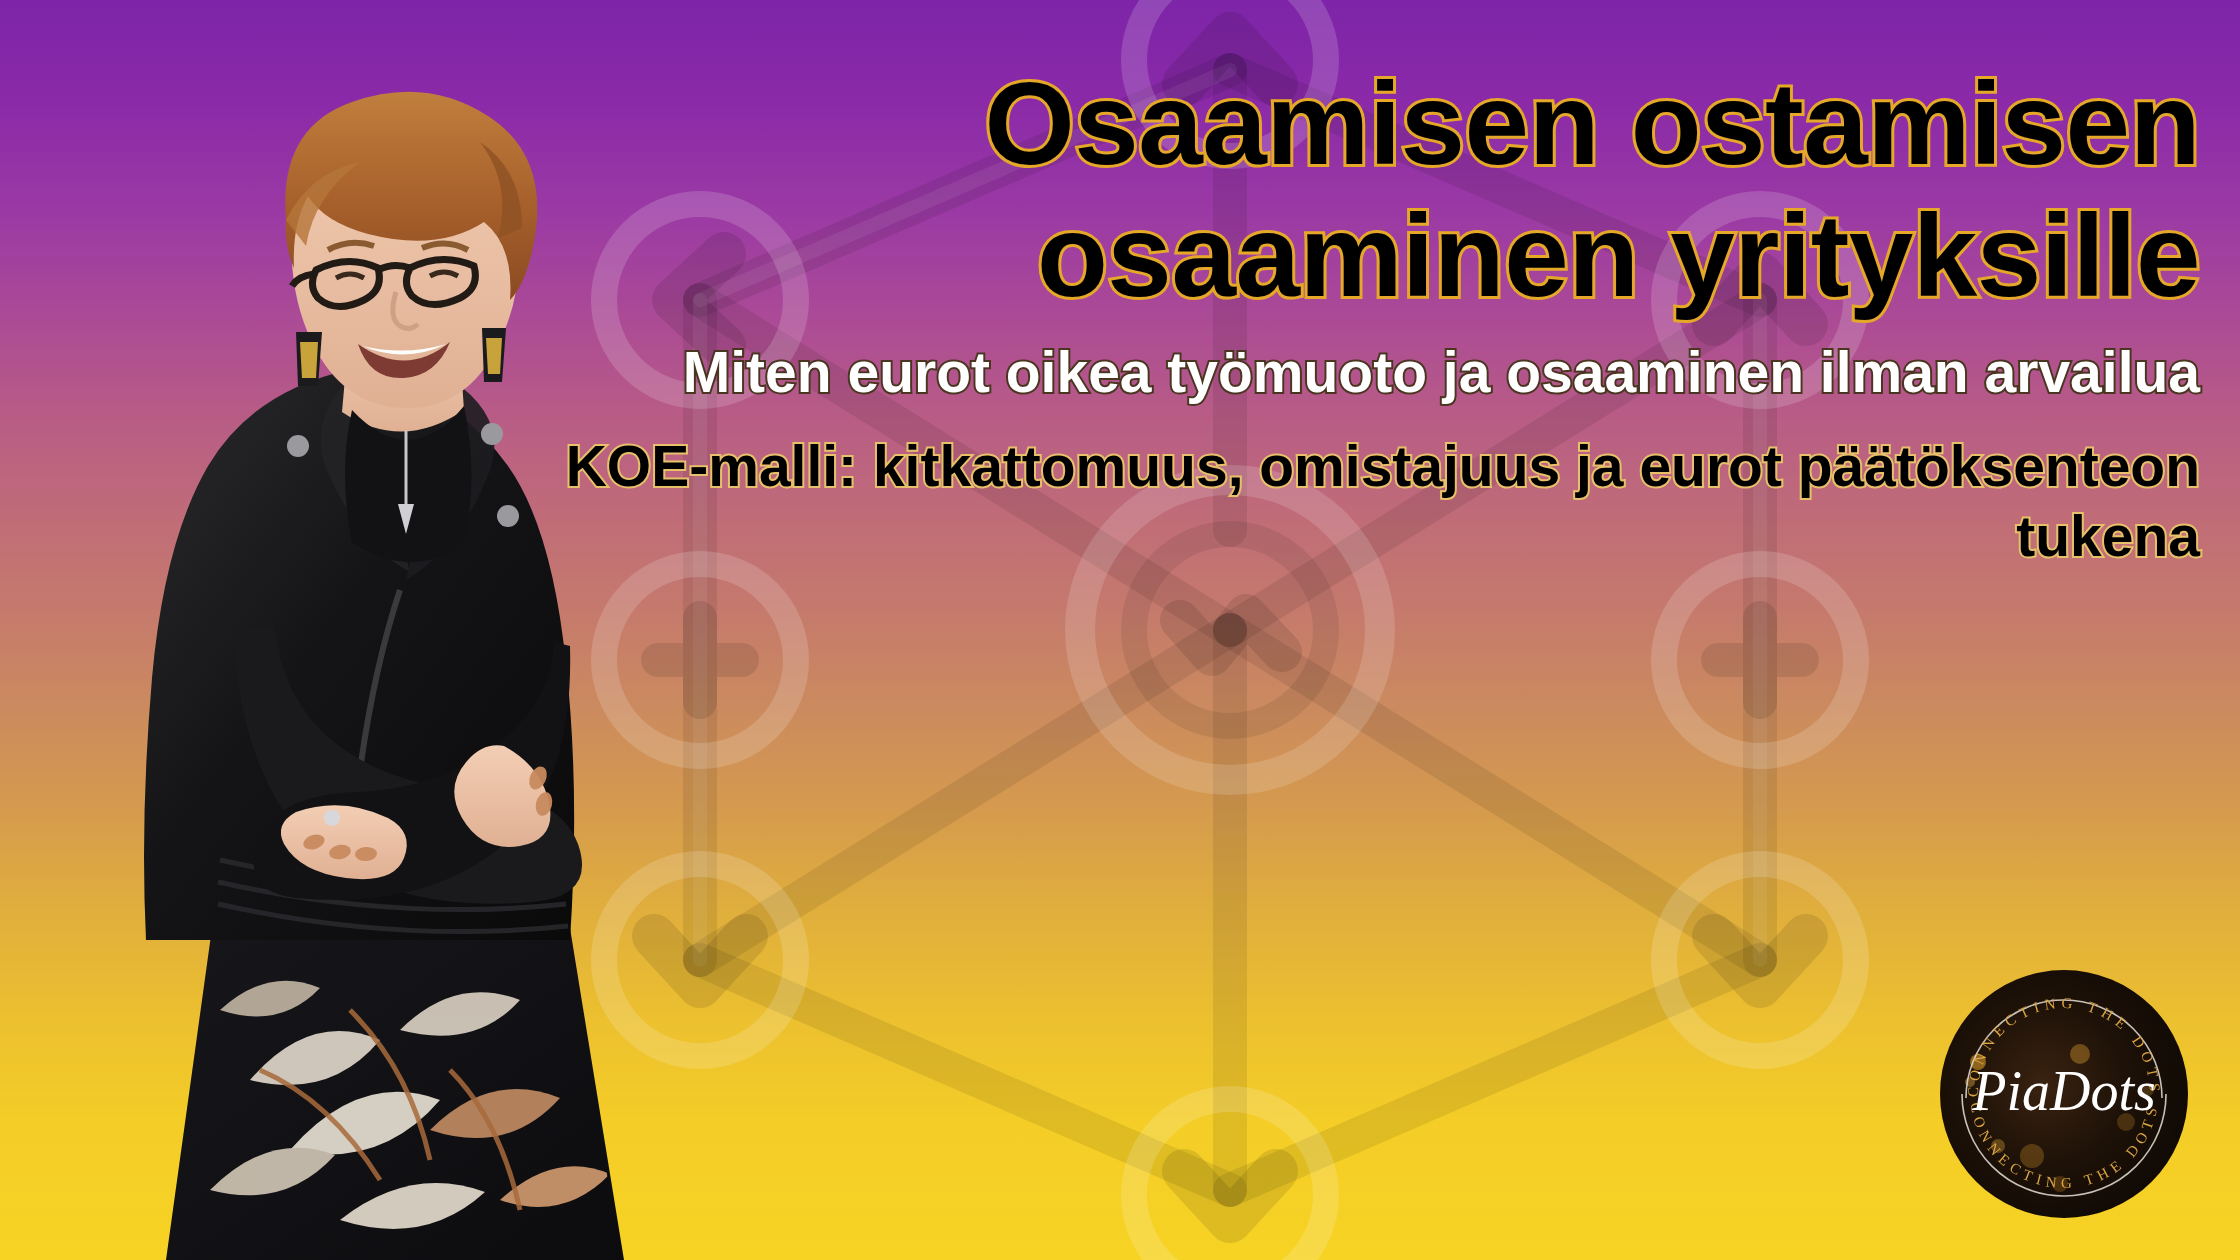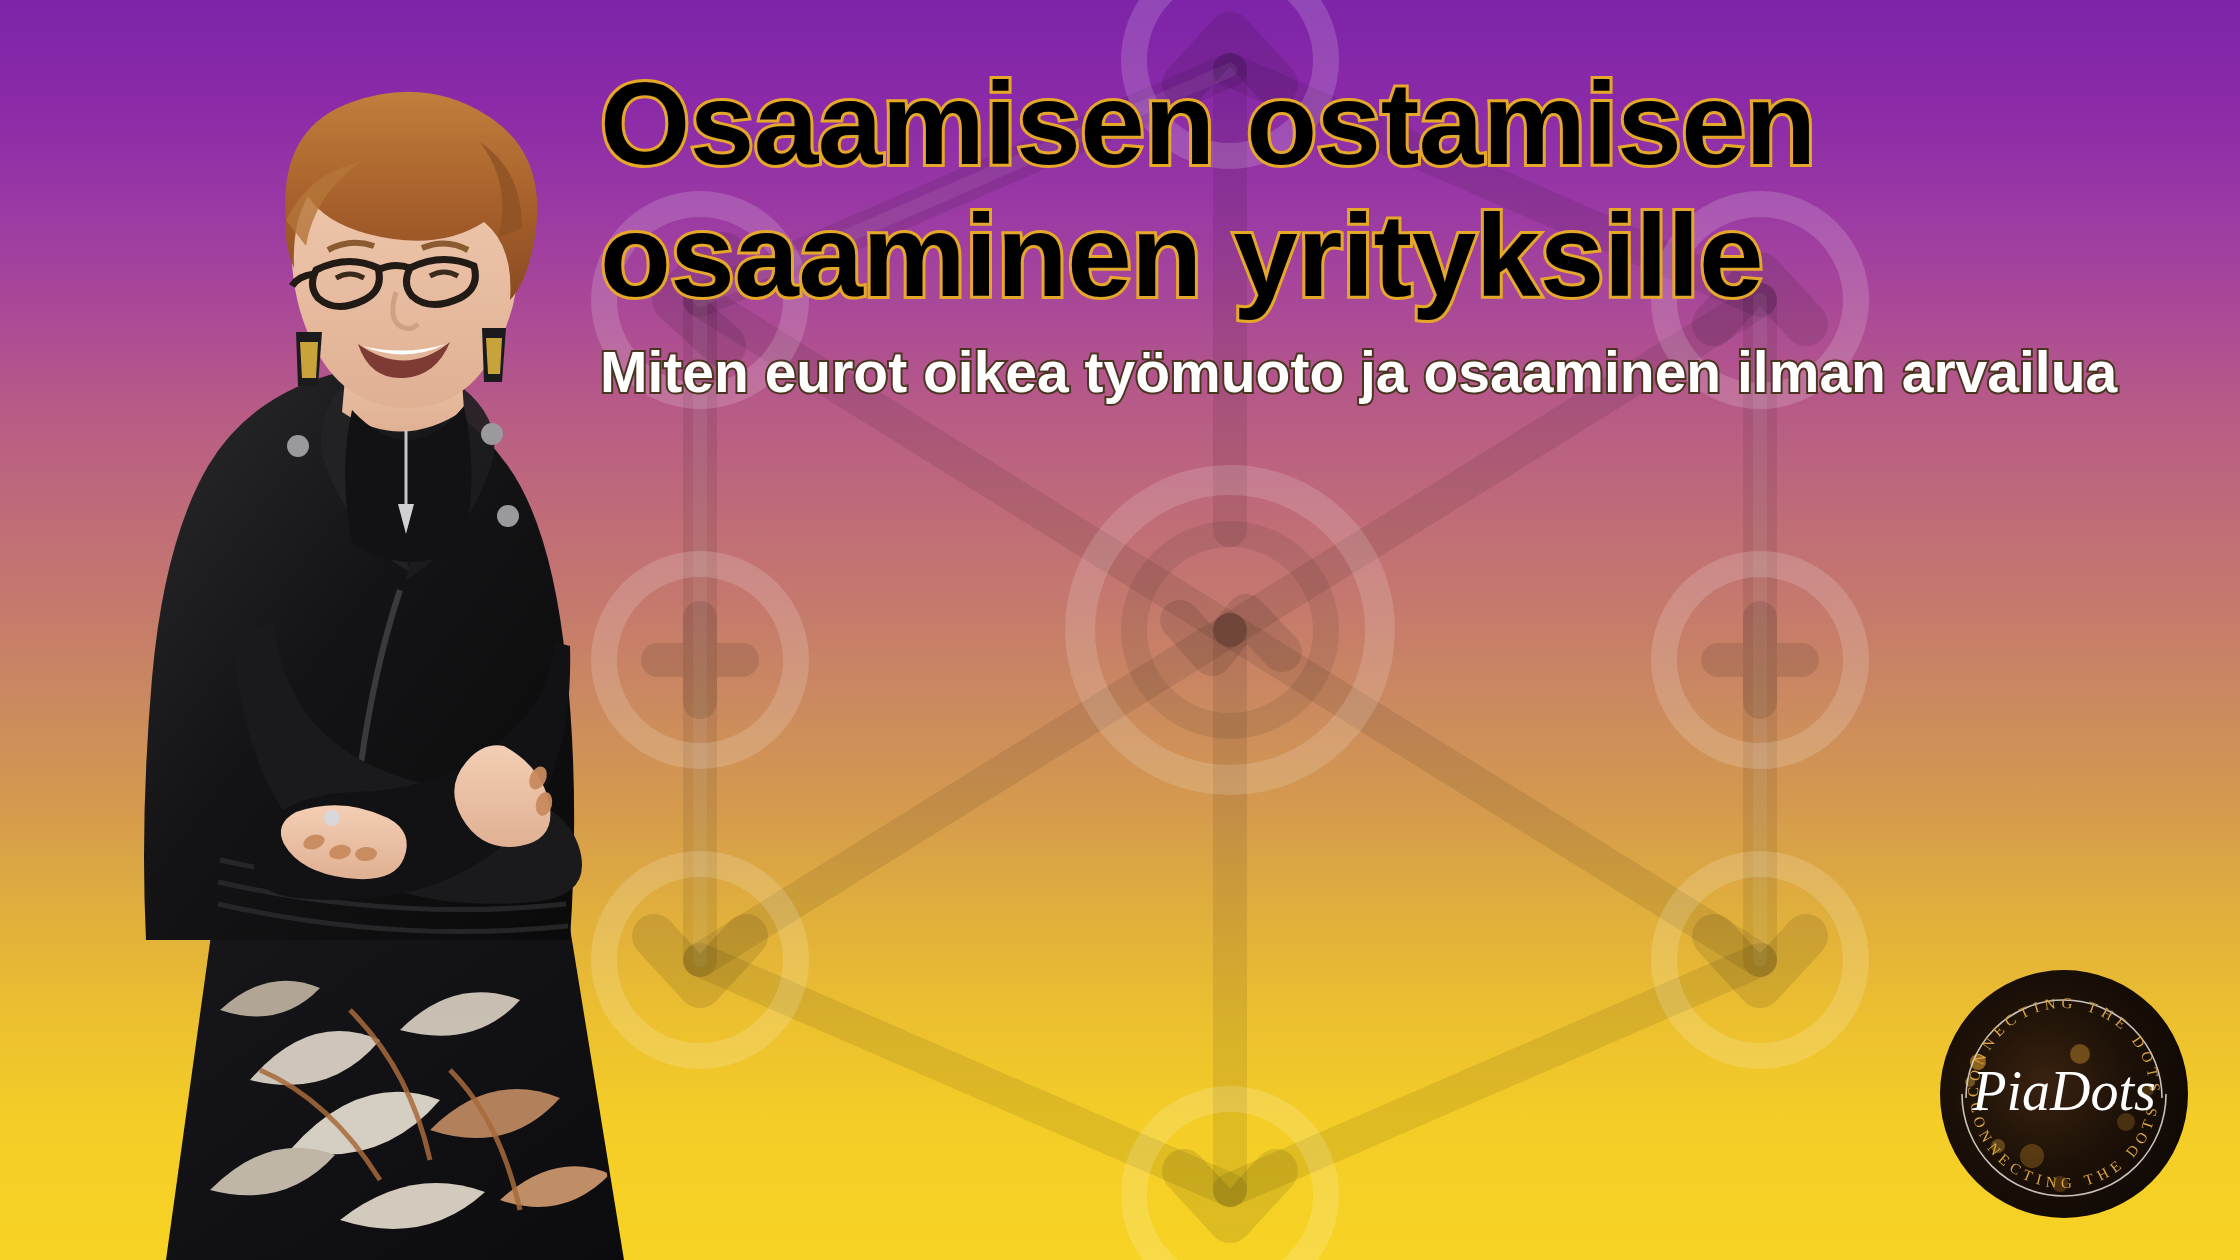--- a/index.html
+++ b/index.html
@@ -39,22 +39,21 @@
     position:absolute;
     left:100px;bottom:0;
     width:740px;height:1190px;
     pointer-events:none;
   }
 
   
   #textblock{
     position:absolute;
     left:560px; right:40px; top:58px;
-    text-align:left;
-    margin-left:40px;
+    text-align:right;
   }
 
   .title{
     font-size:116px;
     font-weight:700;
     line-height:1.14;
     color:#000;
     letter-spacing:-0.5px;
     margin:0 0 10px 0;
     -webkit-text-stroke:6px #e6a829;
@@ -303,20 +302,21 @@
   </svg>
 
   <div id="textblock">
     <h1 class="title">
       <span>Osaamisen ostamisen</span><br>
       <span>osaaminen yrityksille</span>
     </h1>
 
     <p class="sub1">Miten eurot oikea työmuoto ja osaaminen ilman arvailua</p>
 
+    <p class="sub2">KOE-malli: kitkattomuus, omistajuus ja eurot päätöksenteon tukena</p>
 
   </div>
 
   <svg id="logo" viewBox="0 0 248 248" aria-hidden="true">
     <defs>
       <radialGradient id="discG" cx="0.42" cy="0.46" r="0.72">
         <stop offset="0" stop-color="#3a2210"></stop>
         <stop offset="0.45" stop-color="#1e1208"></stop>
         <stop offset="1" stop-color="#0a0503"></stop>
       </radialGradient>

